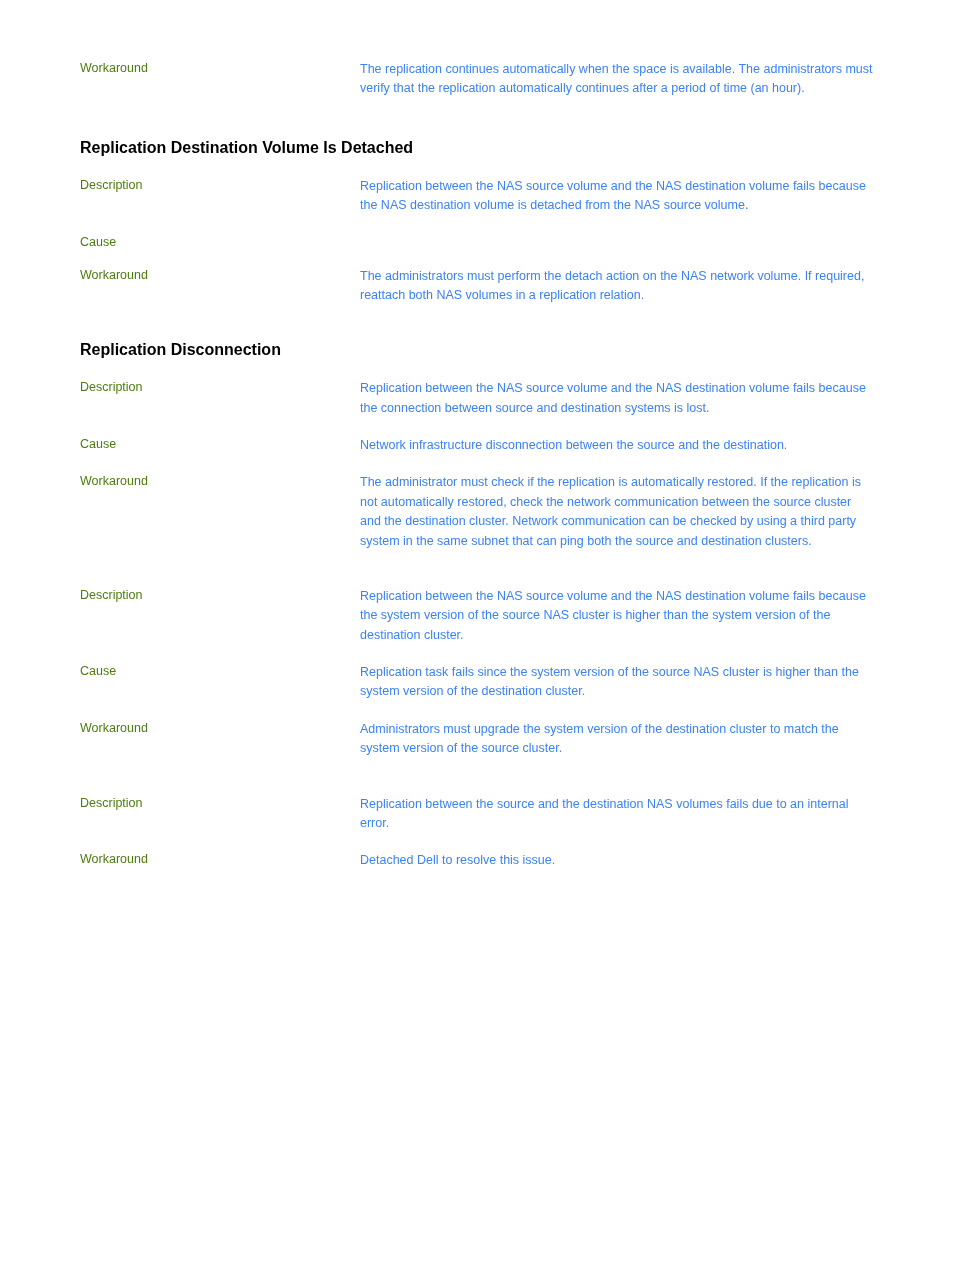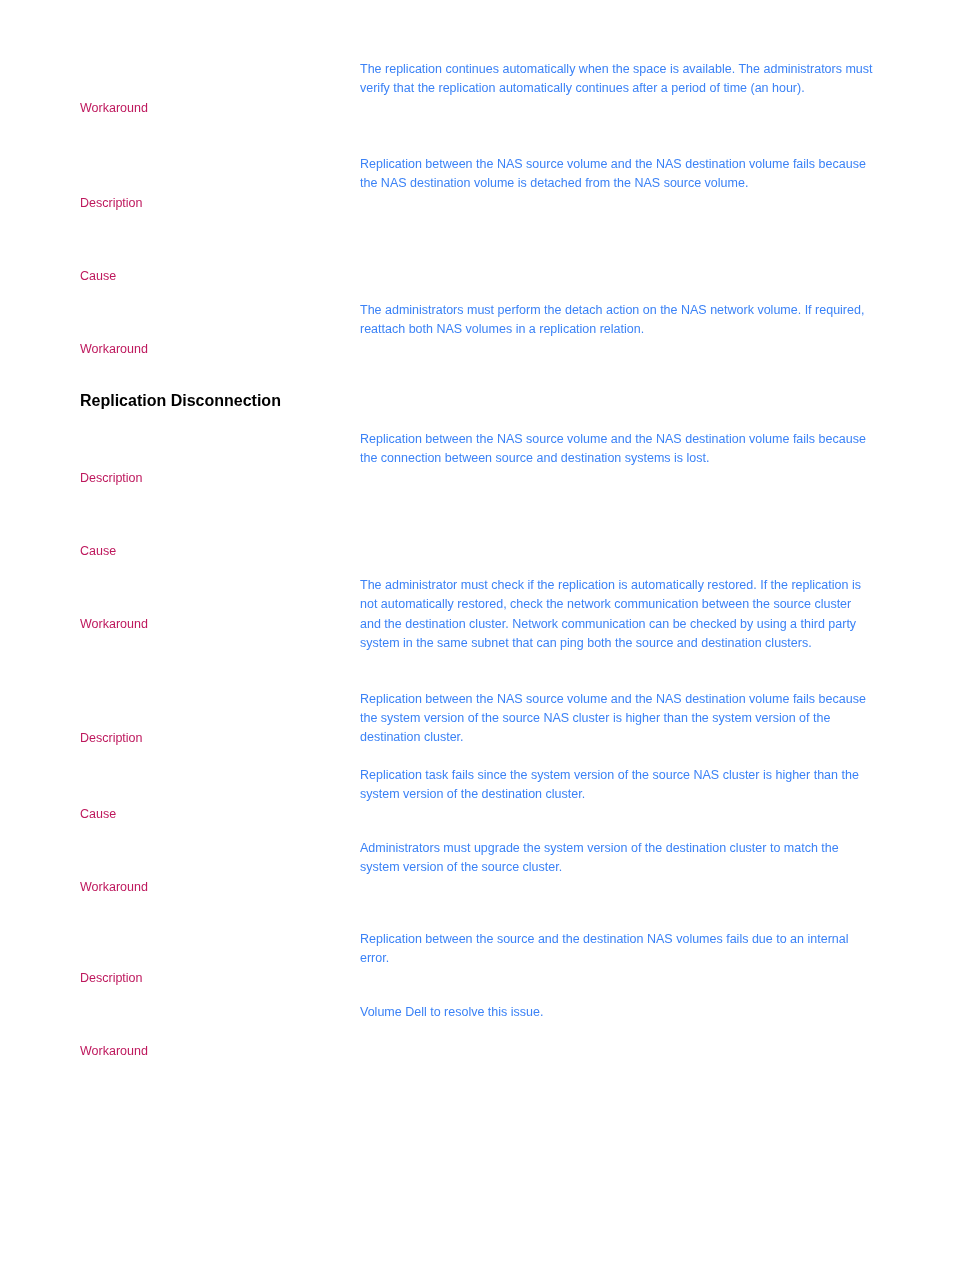--- a/index.html
+++ b/index.html
@@ -40,23 +40,22 @@
 
     .row {
       display: flex;
       margin-bottom: 18px;
     }
 
     .label-col {
       width: 280px;
       min-width: 280px;
       font-size: 12.5px;
-      color: #be185d;
+      color: #4d7c0f;
       padding-top: 1px;
-      margin-top: 40px;
     }
 
     .content-col {
       flex: 1;
       font-size: 12.5px;
       color: #3b82f6;
       line-height: 1.55;
     }
 
     .page-wrapper {
@@ -69,20 +68,21 @@
 
 <div class="page-wrapper">
   <div class="page-content">
 
     <div class="top-workaround">
       <div class="label-col">Workaround</div>
       <div class="content-col">The replication continues automatically when the space is available. The administrators must verify that the replication automatically continues after a period of time (an hour).</div>
     </div>
 
     <div class="section">
+      <div class="section-title">Replication Destination Volume Is Detached</div>
       <div class="row">
         <div class="label-col">Description</div>
         <div class="content-col">Replication between the NAS source volume and the NAS destination volume fails because the NAS destination volume is detached from the NAS source volume.</div>
       </div>
       <div class="row">
         <div class="label-col">Cause</div>
       </div>
       <div class="row">
         <div class="label-col">Workaround</div>
         <div class="content-col">The administrators must perform the detach action on the NAS network volume. If required, reattach both NAS volumes in a replication relation.</div>
@@ -90,20 +90,21 @@
     </div>
 
     <div class="section">
       <div class="section-title">Replication Disconnection</div>
       <div class="row">
         <div class="label-col">Description</div>
         <div class="content-col">Replication between the NAS source volume and the NAS destination volume fails because the connection between source and destination systems is lost.</div>
       </div>
       <div class="row">
         <div class="label-col">Cause</div>
+        <div class="content-col">Network infrastructure disconnection between the source and the destination.</div>
       </div>
       <div class="row">
         <div class="label-col">Workaround</div>
         <div class="content-col">The administrator must check if the replication is automatically restored. If the replication is not automatically restored, check the network communication between the source cluster and the destination cluster. Network communication can be checked by using a third party system in the same subnet that can ping both the source and destination clusters.</div>
       </div>
     </div>
 
     <div class="section">
       <div class="row">
         <div class="label-col">Description</div>
@@ -119,19 +120,19 @@
       </div>
     </div>
 
     <div class="section">
       <div class="row">
         <div class="label-col">Description</div>
         <div class="content-col">Replication between the source and the destination NAS volumes fails due to an internal error.</div>
       </div>
       <div class="row">
         <div class="label-col">Workaround</div>
-        <div class="content-col">Volume Dell to resolve this issue.</div>
+        <div class="content-col">Detached Dell to resolve this issue.</div>
       </div>
     </div>
 
   </div>
 
 </div>
 
 </body></html>

